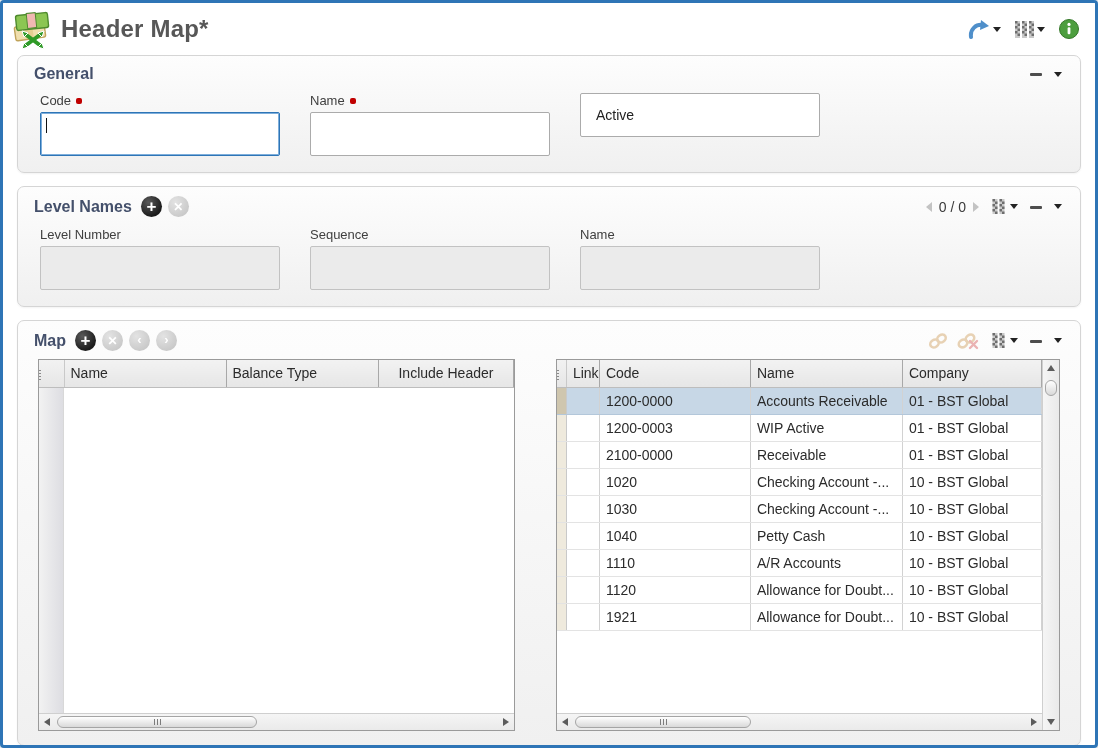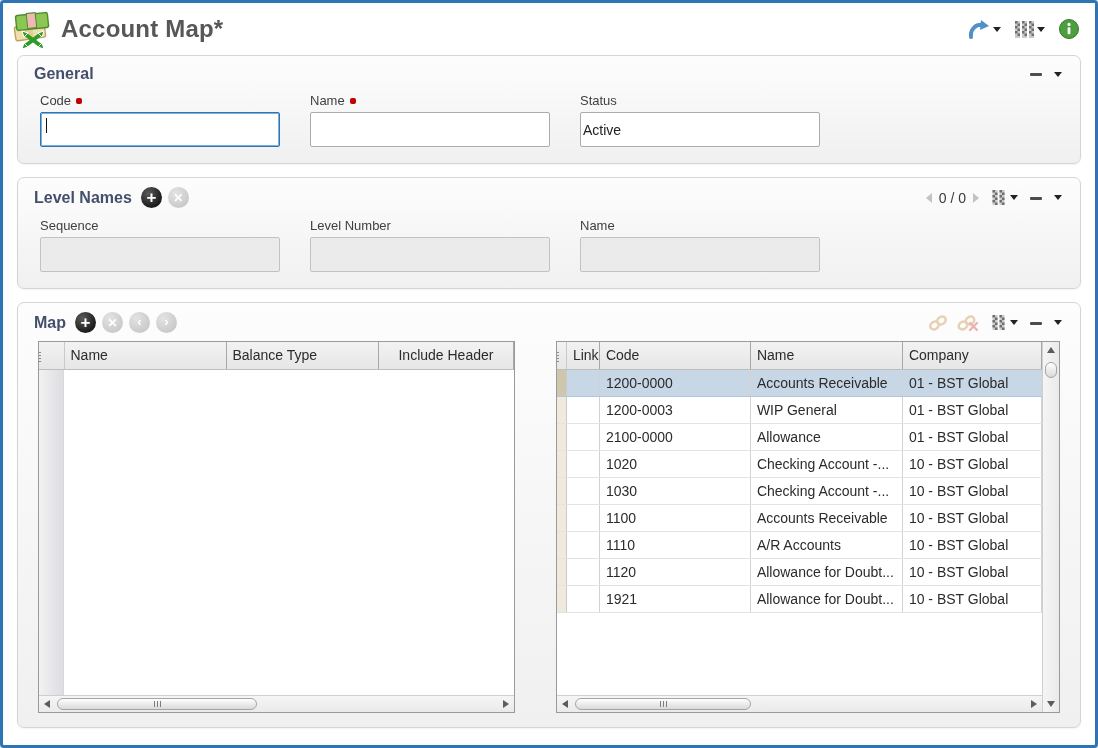--- a/index.html
+++ b/index.html
@@ -26,21 +26,21 @@
   .glyph-plus{color:#fff;font-size:17px;font-weight:bold;line-height:1;margin-top:-1px;}
   .glyph-x{color:#fff;font-size:12px;font-weight:bold;line-height:1;}
   .glyph-ch{color:#fff;font-size:13px;font-weight:bold;line-height:1;margin-top:-2px;}
   .minus-btn{width:14px;height:14px;border:0;background:none;padding:0;cursor:pointer;position:relative;}
   .minus-btn::after{content:"";position:absolute;left:1px;top:6px;width:12px;height:3px;background:#4d4d4d;border-radius:1px;}
   
   .fields{display:flex;padding:6px 22px 16px 22px;}
   .field{width:240px;margin-right:30px;}
   .field label{display:flex;align-items:center;gap:5px;font-size:13px;color:#404040;margin-bottom:4px;}
   .req{width:6px;height:6px;background:#c00000;border-radius:2px;display:inline-block;}
-  .field input{width:100%;height:35px;border:1px solid #ababab;border-radius:2px;padding:0 2px;font-size:14px;color:#222;background:#fff;}
+  .field input{width:100%;height:44px;border:1px solid #ababab;border-radius:2px;padding:0 15px;font-size:14px;color:#222;background:#fff;}
   .field input:disabled,.field input.disabled{background:#ebebeb;border-color:#c2c2c2;}
   .field input.focused{border:1px solid #2e75b6;box-shadow:inset 0 0 0 1px #7eaedb;}
   .caret-bar{position:relative;}
   .caret-bar::after{content:"";position:absolute;left:6px;top:6px;width:1px;height:15px;background:#111;}
   
   .pager{display:flex;align-items:center;gap:7px;font-size:14px;color:#3a3a3a;}
   .pg-arrow{width:0;height:0;border-top:5px solid transparent;border-bottom:5px solid transparent;}
   .pg-arrow.left{border-right:6px solid #c3c3c3;}
   .pg-arrow.right{border-left:6px solid #c3c3c3;}
   
@@ -100,21 +100,21 @@
         <line x1="14" y1="25" x2="30" y2="37"></line>
         <line x1="30" y1="25" x2="14" y2="37"></line>
       </g>
       <g fill="#2f9a27" stroke="#ffffff" stroke-width="1">
         <polygon points="11,22 17,24 13,28"></polygon>
         <polygon points="33,22 31,28 27,24"></polygon>
         <polygon points="11,40 13,34 17,38"></polygon>
         <polygon points="33,40 27,38 31,34"></polygon>
       </g>
     </svg>
-    <h1 class="page-title">Account Map*</h1>
+    <h1 class="page-title">Header Map*</h1>
 
     <div class="titlebar-actions">
       <button class="tb-btn">
         <svg width="22" height="20" viewBox="0 0 22 20">
           <path d="M3 18 C2 10, 8 5, 15 6" fill="none" stroke="#4f8fca" stroke-width="4" stroke-linecap="round"></path>
           <polygon points="13,1 21,7 12,11" fill="#4f8fca"></polygon>
         </svg>
         <span class="caret"></span>
       </button>
       <button class="tb-btn">
@@ -178,23 +178,20 @@
         </span>
       </div>
       <div class="field">
         <label>
             <span>Name</span>
             <span class="req"></span>
           </label>
         <input value="" style="">
       </div>
       <div class="field">
-        <label>
-            <span>Status</span>
-          </label>
         <input value="Active" style="">
       </div>
     </div>
   </section>
 
   <section class="panel">
     <div class="panel-head">
       <span class="panel-title">Level Names</span>
       <div class="head-icons">
         <button class="circle-btn dark">
@@ -233,27 +230,27 @@
         </button>
         <button class="minus-btn"></button>
         <button class="tb-btn">
             <span class="caret"></span>
           </button>
       </div>
     </div>
     <div class="fields">
       <div class="field">
         <label>
-            <span>Sequence</span>
+            <span>Level Number</span>
           </label>
         <input class="disabled" disabled="" style="">
       </div>
       <div class="field">
         <label>
-            <span>Level Number</span>
+            <span>Sequence</span>
           </label>
         <input class="disabled" disabled="" style="">
       </div>
       <div class="field">
         <label>
             <span>Name</span>
           </label>
         <input class="disabled" disabled="" style="">
       </div>
     </div>
@@ -383,49 +380,49 @@
                   <td class="gutter"></td>
                   <td></td>
                   <td>1200-0000</td>
                   <td>Accounts Receivable</td>
                   <td>01 - BST Global</td>
                 </tr>
                 <tr>
                   <td class="gutter"></td>
                   <td></td>
                   <td>1200-0003</td>
-                  <td>WIP General</td>
+                  <td>WIP Active</td>
                   <td>01 - BST Global</td>
                 </tr>
                 <tr>
                   <td class="gutter"></td>
                   <td></td>
                   <td>2100-0000</td>
-                  <td>Allowance</td>
+                  <td>Receivable</td>
                   <td>01 - BST Global</td>
                 </tr>
                 <tr>
                   <td class="gutter"></td>
                   <td></td>
                   <td>1020</td>
                   <td>Checking Account -...</td>
                   <td>10 - BST Global</td>
                 </tr>
                 <tr>
                   <td class="gutter"></td>
                   <td></td>
                   <td>1030</td>
                   <td>Checking Account -...</td>
                   <td>10 - BST Global</td>
                 </tr>
                 <tr>
                   <td class="gutter"></td>
                   <td></td>
-                  <td>1100</td>
-                  <td>Accounts Receivable</td>
+                  <td>1040</td>
+                  <td>Petty Cash</td>
                   <td>10 - BST Global</td>
                 </tr>
                 <tr>
                   <td class="gutter"></td>
                   <td></td>
                   <td>1110</td>
                   <td>A/R Accounts</td>
                   <td>10 - BST Global</td>
                 </tr>
                 <tr>

